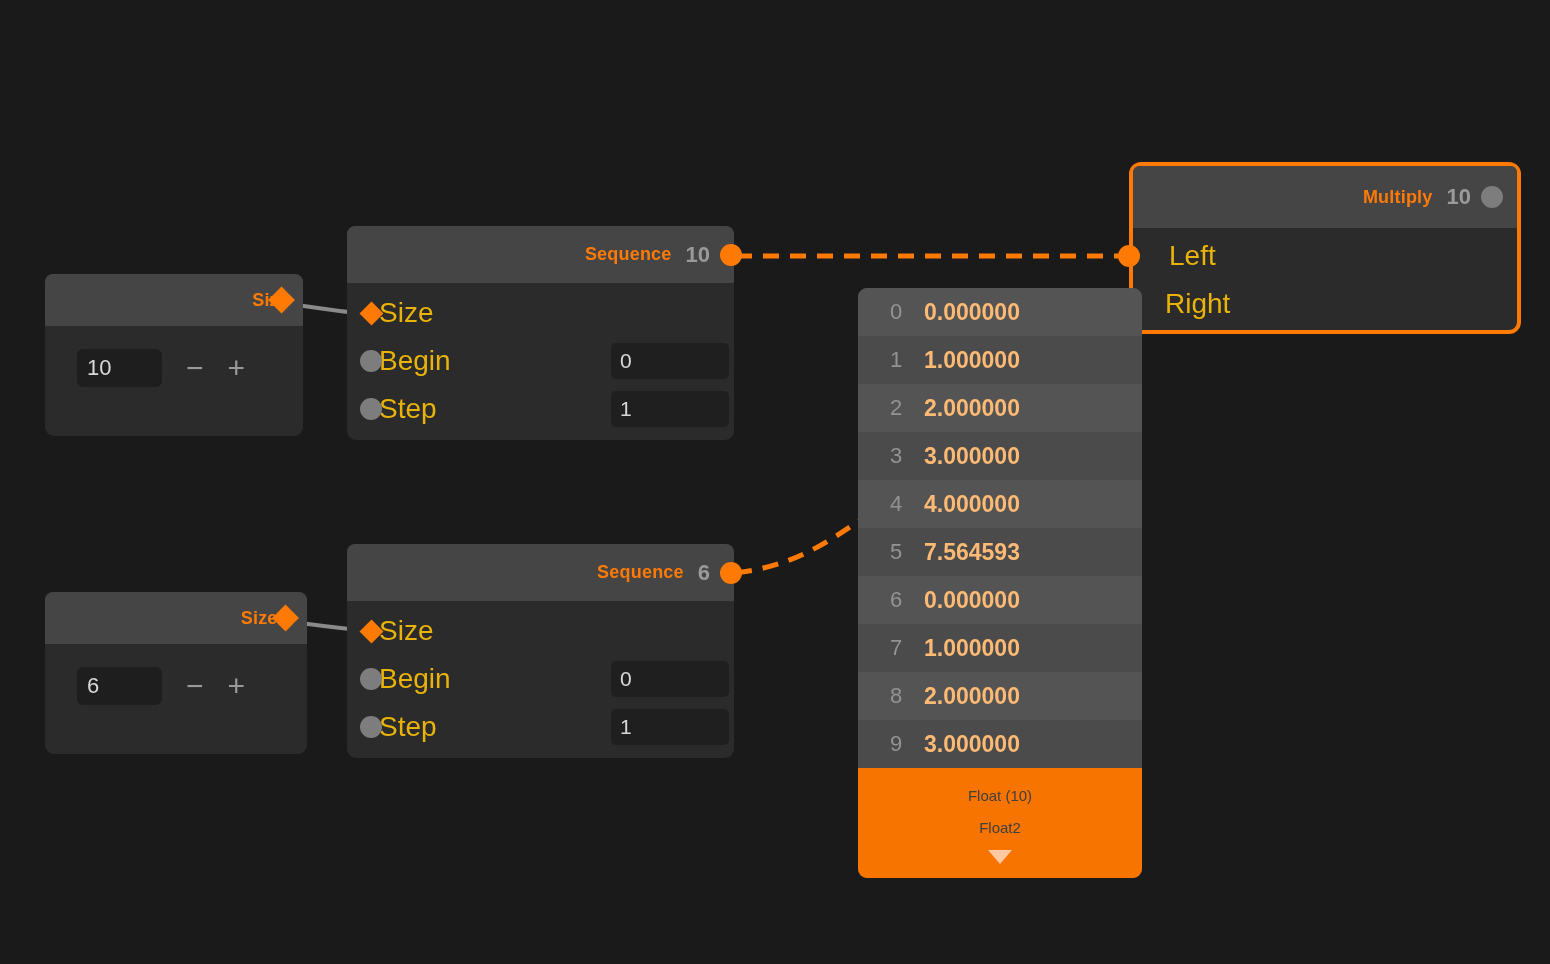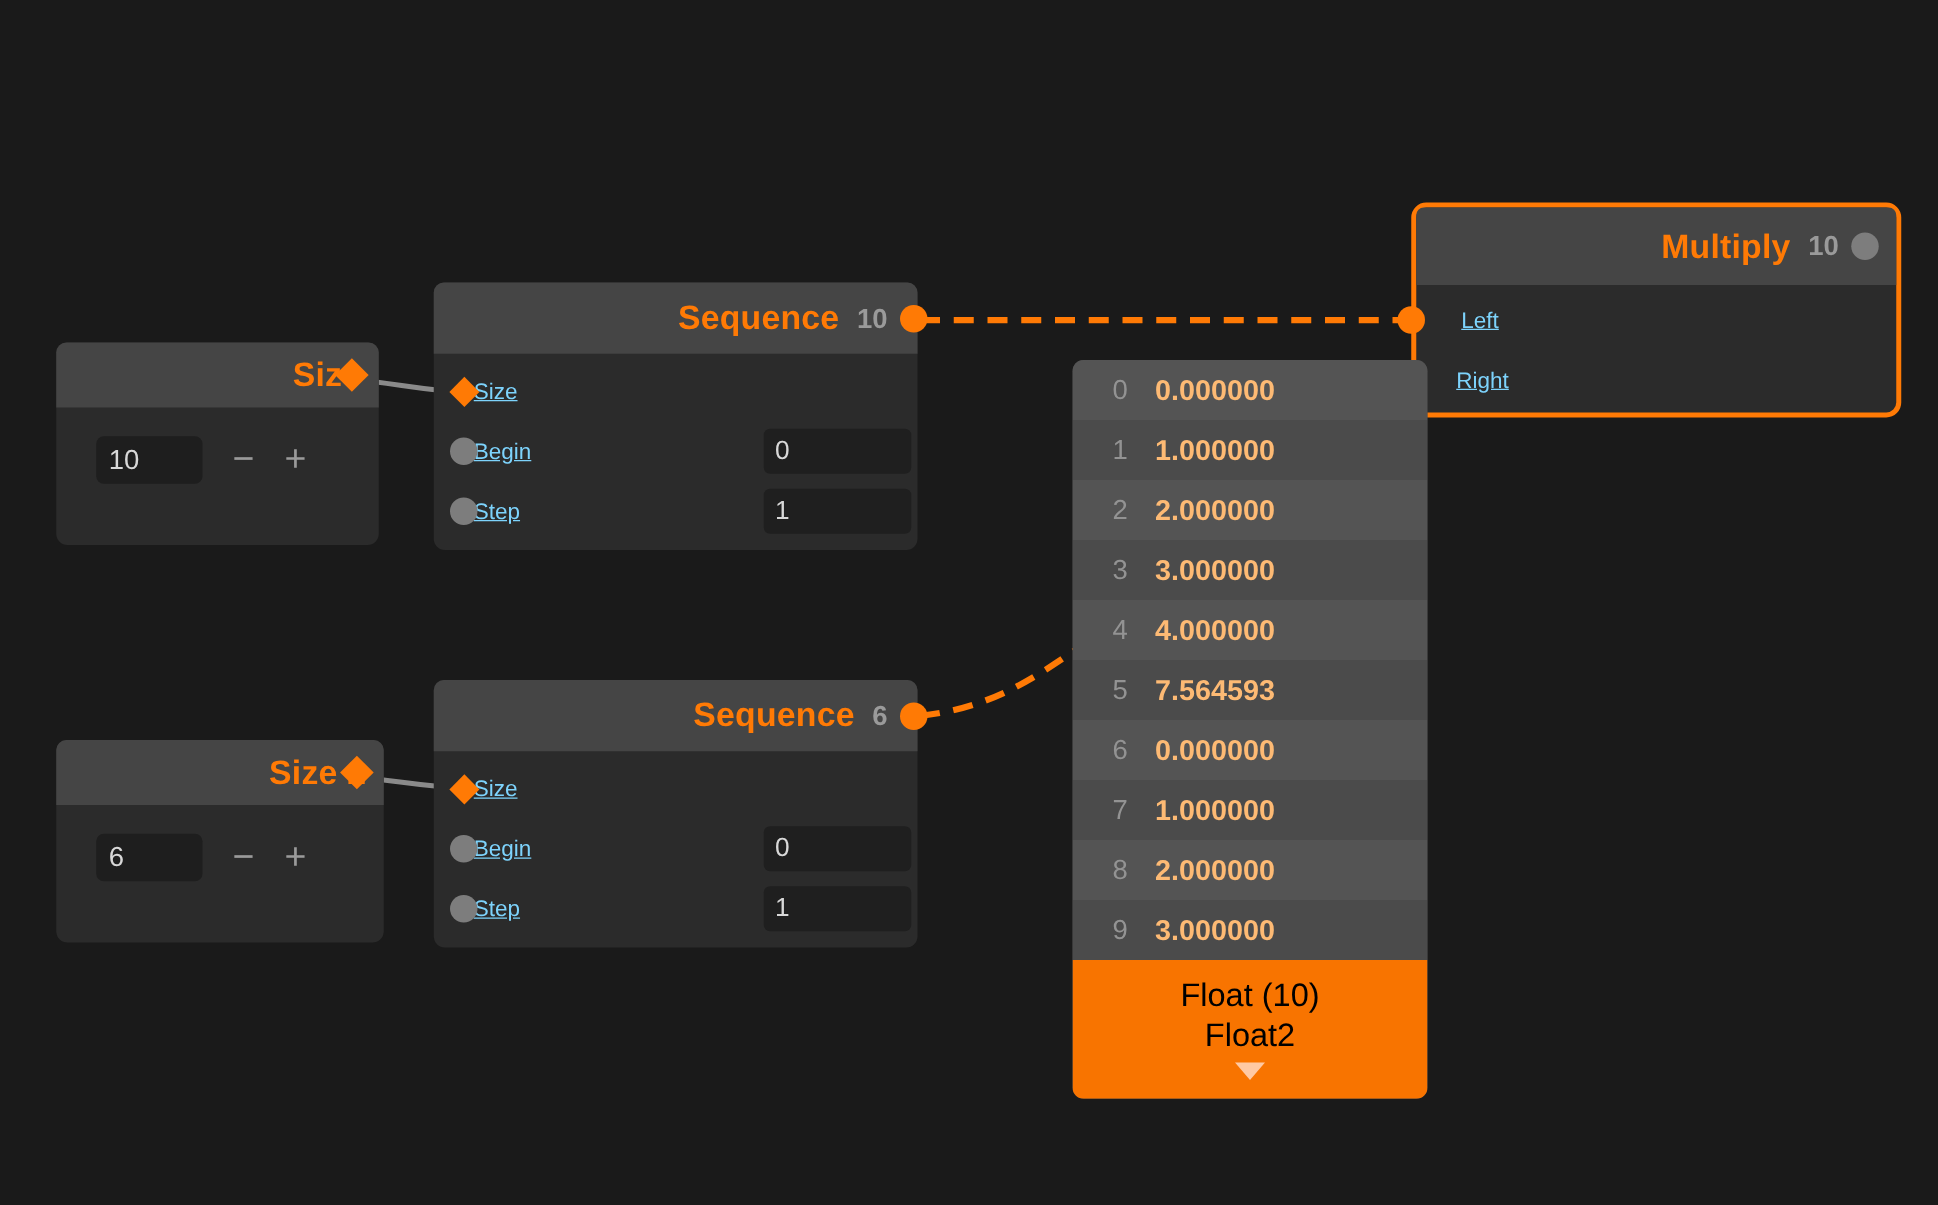--- a/index.html
+++ b/index.html
@@ -41,21 +41,21 @@
     display:flex;
     align-items:center;
     justify-content:flex-end;
     padding:0 14px 0 14px;
     box-sizing:border-box;
   }
   .node.selected .node-header{border-radius:6px 6px 0 0;}
   .node-title{
     color:#ff7a05;
     font-weight:bold;
-    font-size:27px;
+    font-size:18px;
     letter-spacing:0.2px;
     white-space:nowrap;
   }
   .hdr-count{
     color:#9a9a9a;
     font-size:22px;
     font-weight:bold;
     margin-left:14px;
   }
   .node-body{
@@ -84,25 +84,24 @@
   
   .row{
     position:relative;
     display:flex;
     align-items:center;
     height:48px;
     padding-left:16px;
     box-sizing:border-box;
   }
   .row-label{
-    color:#7dd3fc;
-    font-size:18px;
+    color:#eab308;
+    font-size:28px;
     margin-left:16px;
     white-space:nowrap;
-    text-decoration:underline;
   }
   .row-field{
     position:absolute;
     right:5px;
     top:6px;
     height:36px;
     width:118px;
     background:#1f1f1f;
     border-radius:5px;
     color:#d8d8d8;
@@ -184,22 +183,22 @@
     font-size:23px;
     font-weight:bold;
     margin-left:4px;
   }
   .arr-footer{
     background:#f87400;
     padding:12px 0 10px 0;
     text-align:center;
   }
   .arr-footer div{
-    color:#000000;
-    font-size:26px;
+    color:#404040;
+    font-size:15px;
     line-height:32px;
   }
   .arr-caret{
     display:inline-block;
     width:0;height:0;
     border-left:12px solid transparent;
     border-right:12px solid transparent;
     border-top:14px solid #ffc9a3;
     margin-top:6px;
   }

